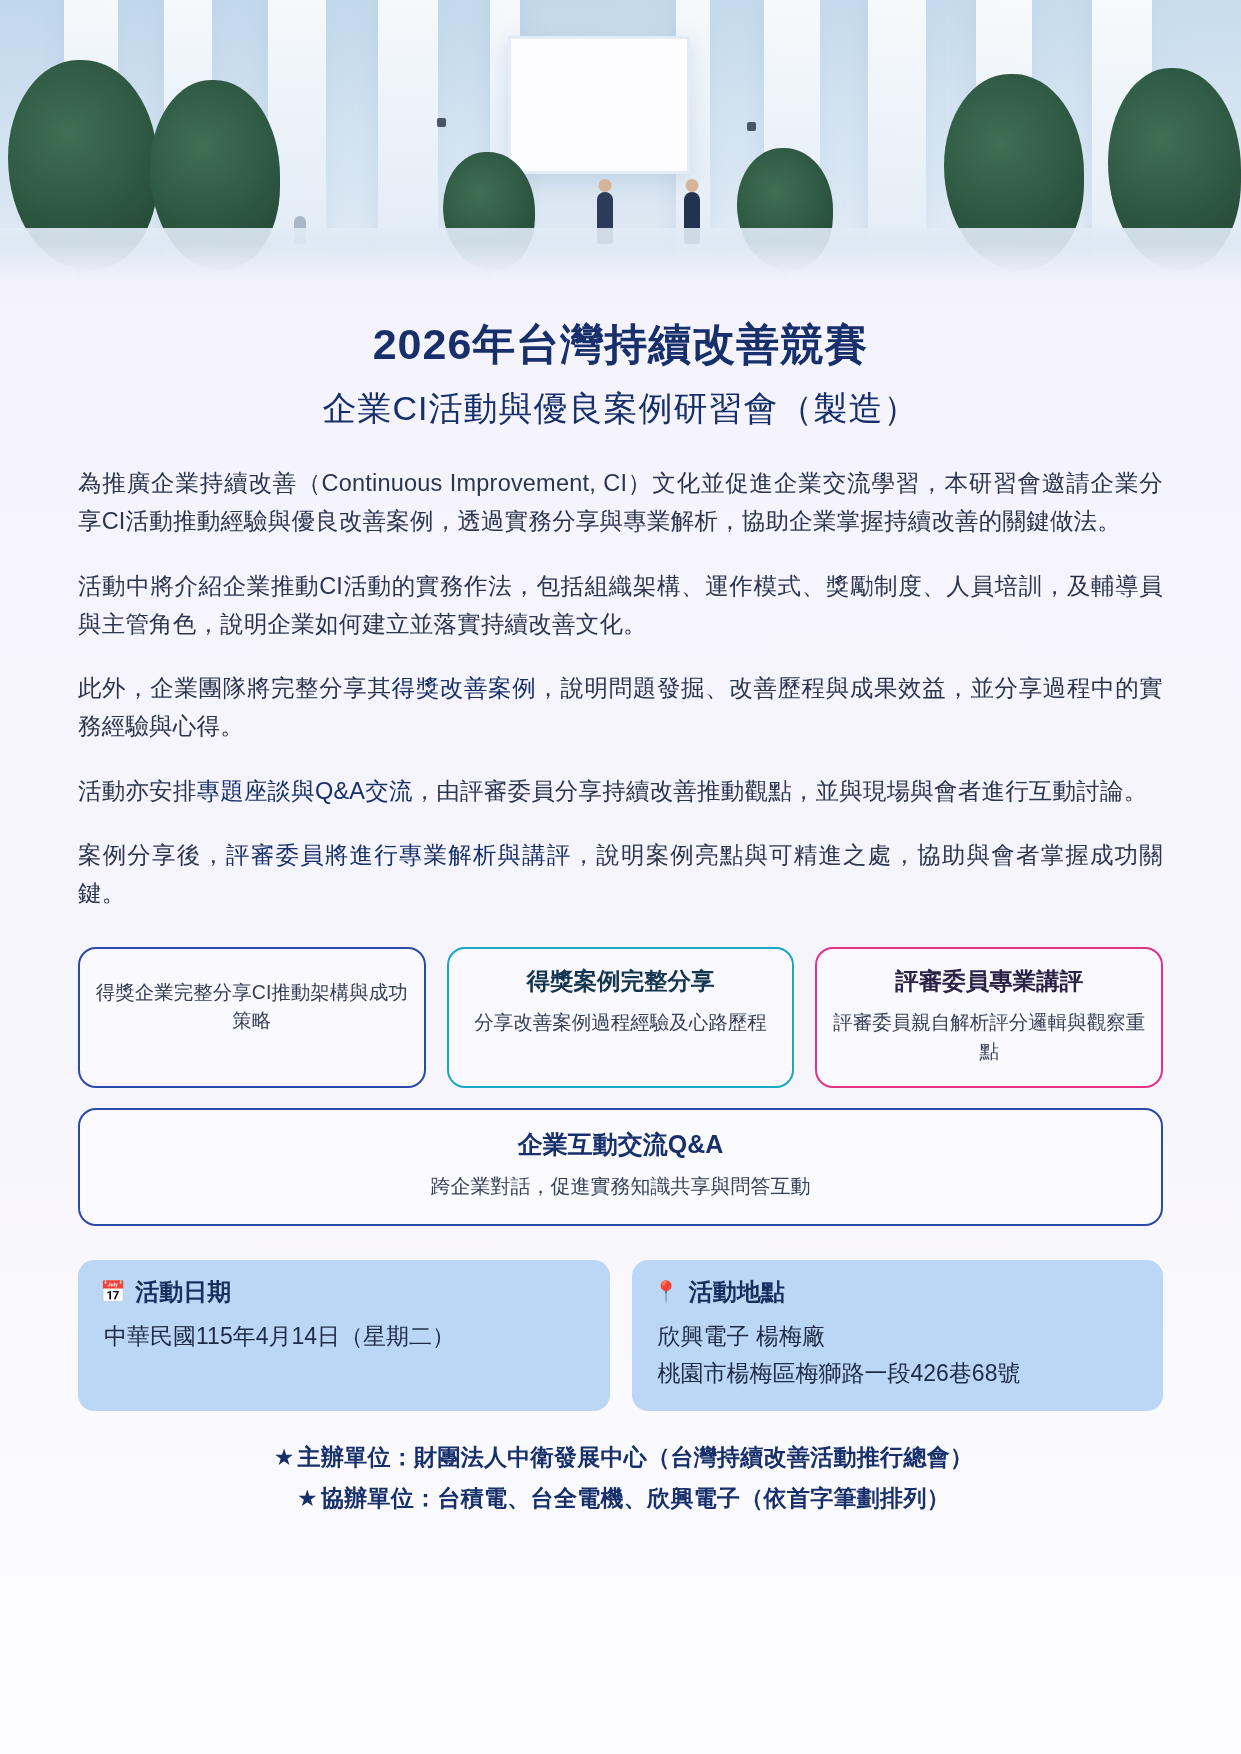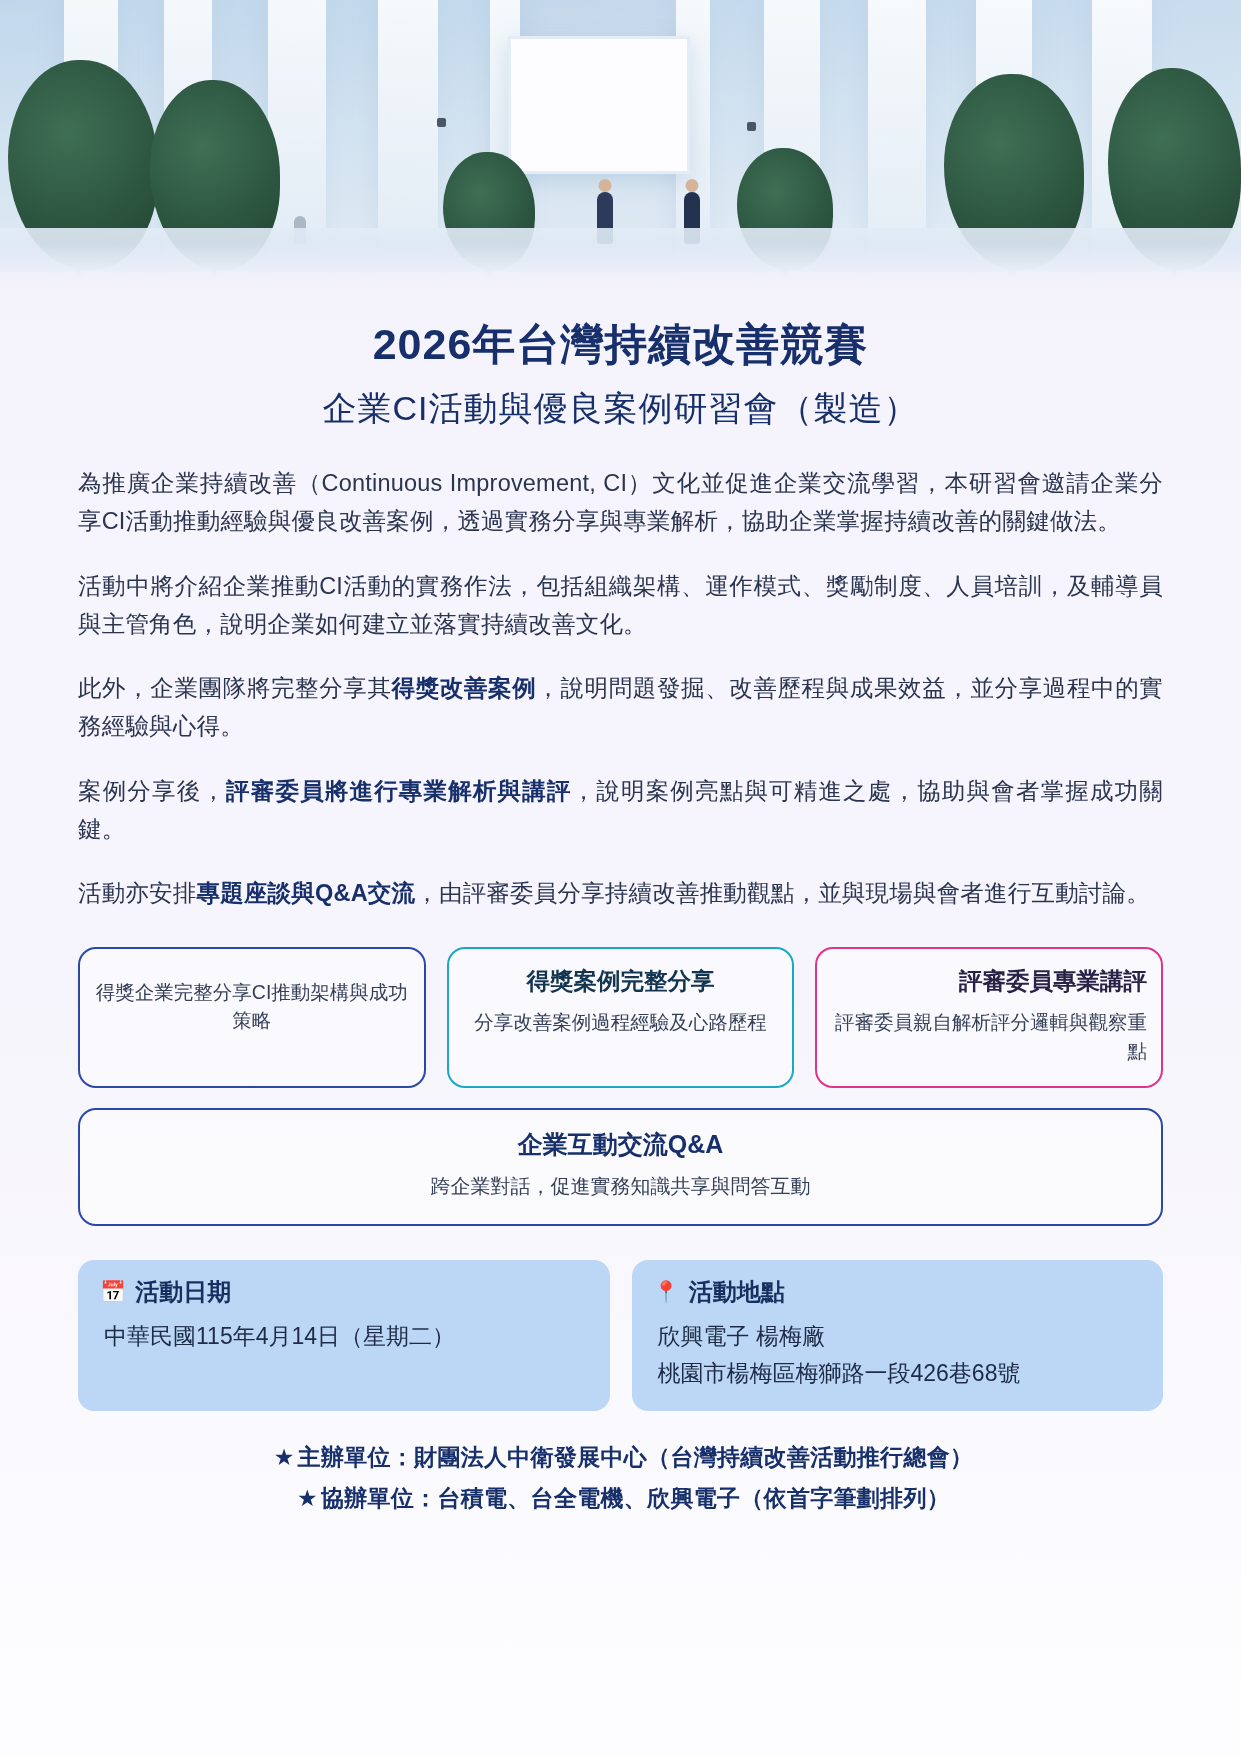--- a/index.html
+++ b/index.html
@@ -141,21 +141,21 @@
     line-height: 1.63;
     color: #2b3550;
     margin-top: 26px;
     text-align: justify;
     letter-spacing: .2px;
   }
   .para:first-of-type {
     margin-top: 34px;
   }
   .para b {
-    font-weight: bold;
+    font-weight: normal;
     color: #17306b;
   }
 
   
   .cards {
     display: flex;
     gap: 21px;
     margin-top: 34px;
   }
   .card {
@@ -308,32 +308,32 @@
   <div class="title-block">
     <div class="main-title">2026年台灣持續改善競賽</div>
     <div class="sub-title">企業CI活動與優良案例研習會（製造）</div>
   </div>
 
   <div class="content">
 
     <p class="para"><span>為推廣企業持續改善（Continuous Improvement, CI）文化並促進企業交流學習，本研習會邀請企業分享CI活動推動經驗與優良改善案例，透過實務分享與專業解析，協助企業掌握持續改善的關鍵做法。</span></p>
     <p class="para"><span>活動中將介紹企業推動CI活動的實務作法，包括組織架構、運作模式、獎勵制度、人員培訓，及輔導員與主管角色，說明企業如何建立並落實持續改善文化。</span></p>
     <p class="para"><span>此外，企業團隊將完整分享其</span><b>得獎改善案例</b><span>，說明問題發掘、改善歷程與成果效益，並分享過程中的實務經驗與心得。</span></p>
+    <p class="para"><span>活動亦安排</span><b>專題座談與Q&amp;A交流</b><span>，由評審委員分享持續改善推動觀點，並與現場與會者進行互動討論。</span></p>
     <p class="para"><span>案例分享後，</span><b>評審委員將進行專業解析與講評</b><span>，說明案例亮點與可精進之處，協助與會者掌握成功關鍵。</span></p>
-    <p class="para"><span>活動亦安排</span><b>專題座談與Q&amp;A交流</b><span>，由評審委員分享持續改善推動觀點，並與現場與會者進行互動討論。</span></p>
 
     <div class="cards">
       <div class="card blue" style="border-color: rgb(43, 73, 168);">
         <div class="card-desc">得獎企業完整分享CI推動架構與成功策略</div>
       </div>
       <div class="card teal" style="border-color: rgb(26, 168, 196);">
         <div class="card-title">得獎案例完整分享</div>
         <div class="card-desc">分享改善案例過程經驗及心路歷程</div>
       </div>
-      <div class="card pink" style="border-color: rgb(224, 51, 138); text-align: right;">
+      <div class="card pink" style="border-color: rgb(224, 51, 138);">
         <div class="card-title">評審委員專業講評</div>
         <div class="card-desc">評審委員親自解析評分邏輯與觀察重點</div>
       </div>
     </div>
 
     <div class="wide-card" style="border-color: rgb(43, 73, 168);">
       <div class="card-title">企業互動交流Q&amp;A</div>
       <div class="card-desc">跨企業對話，促進實務知識共享與問答互動</div>
     </div>
 

